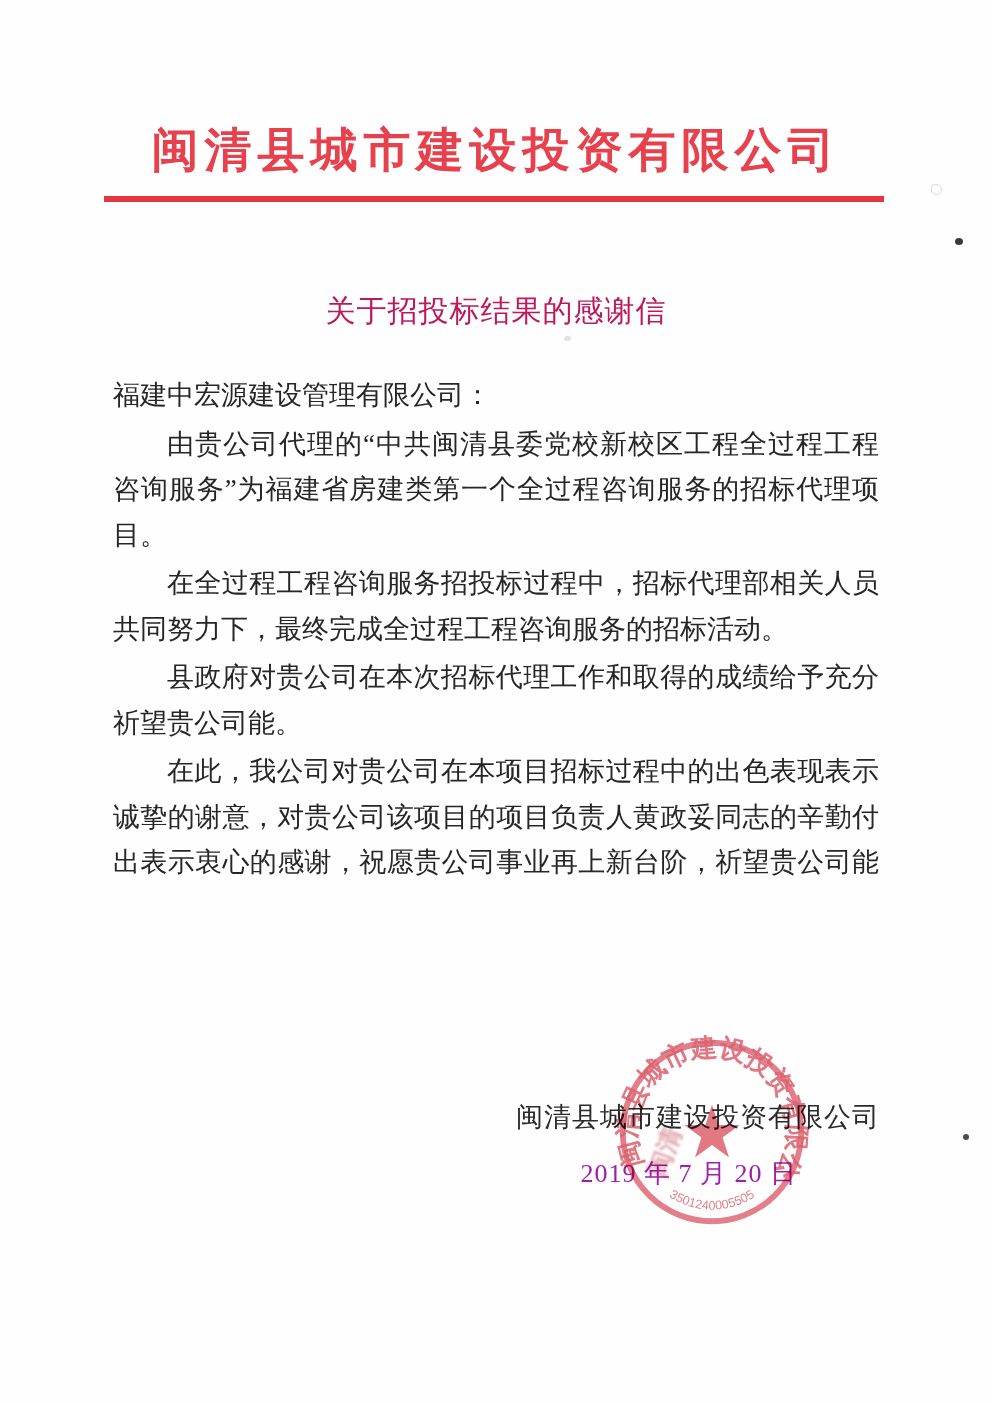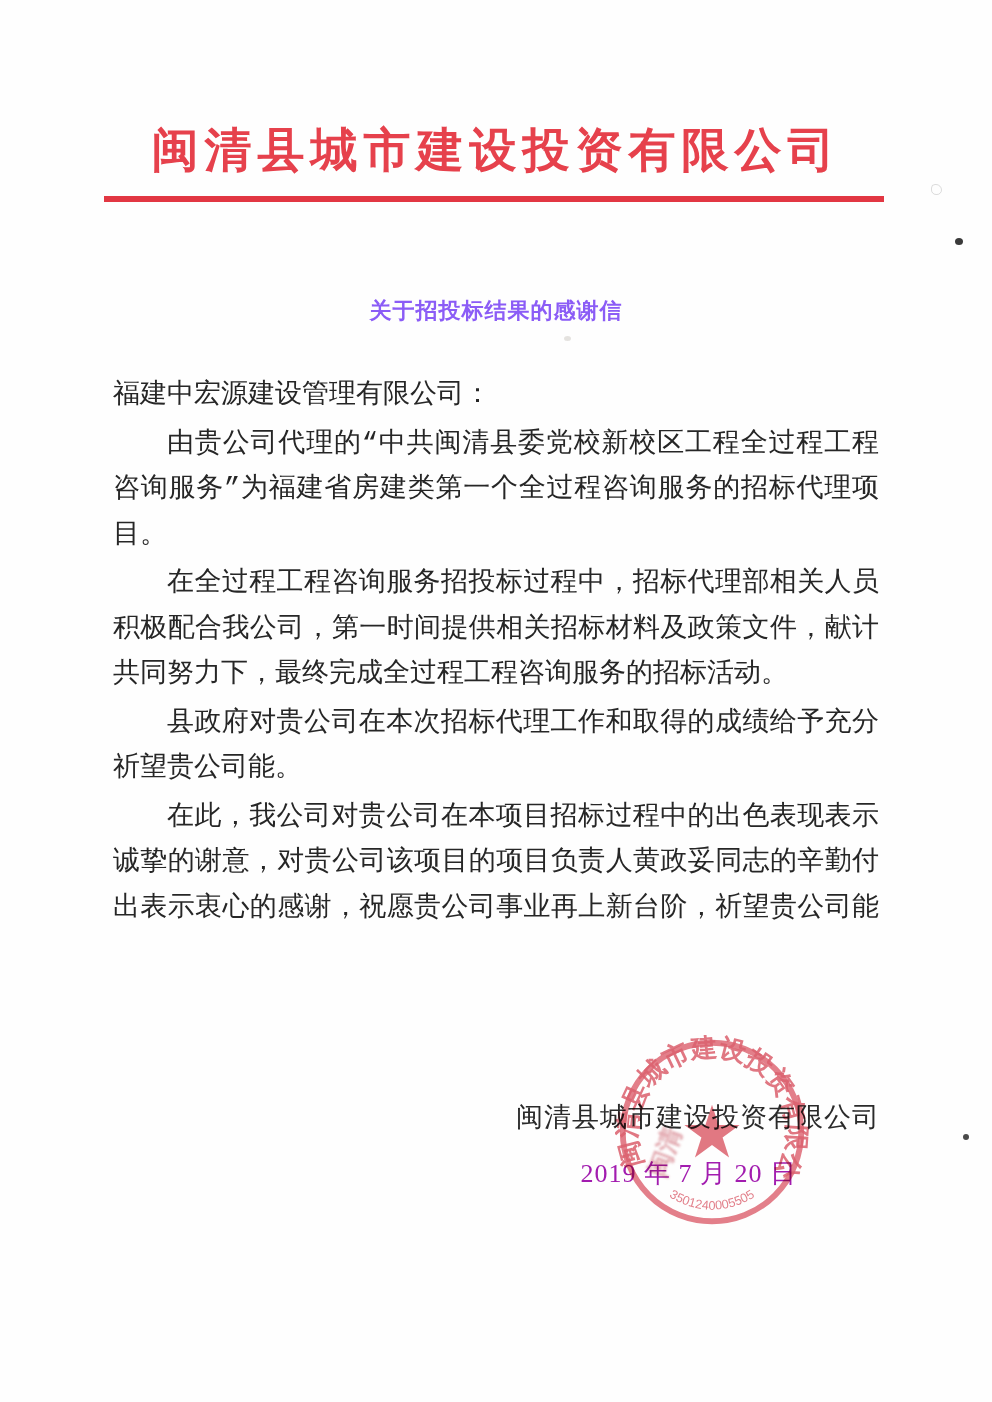--- a/index.html
+++ b/index.html
@@ -25,31 +25,30 @@
   }
   .red-rule {
     position: absolute; top: 196px; left: 104px;
     width: 780px; height: 6px;
     background: #e23743;
   }
   
   .doc-title {
     position: absolute; top: 293px; left: 0; width: 100%;
     text-align: center;
-    font-size: 22px; line-height: 36px; font-weight: bold;
-    color: #8b5cf6;
+    font-size: 30px; line-height: 36px; font-weight: normal;
+    color: #be185d;
     letter-spacing: 1px;
     font-family: "DejaVu Sans", "Liberation Sans", sans-serif;
   }
   
   .letter-body {
     position: absolute; top: 373px; left: 113px; width: 766px;
     font-size: 27px;
     color: #262626;
-    font-family: Liberation Mono, monospace;
   }
   .line { line-height: 45.5px; height: 45.5px; white-space: nowrap; }
   .line.full {
     white-space: normal;
     text-align: justify;
     text-align-last: justify;
   }
   .para-start { margin-top: 3px; }
   .indent { text-indent: 54px; }
   
@@ -93,21 +92,20 @@
   <div class="doc-title">关于招投标结果的感谢信</div>
 
   <div class="letter-body">
     <div class="line">福建中宏源建设管理有限公司：</div>
 
     <div class="line full indent para-start">由贵公司代理的“中共闽清县委党校新校区工程全过程工程</div>
     <div class="line full">咨询服务”为福建省房建类第一个全过程咨询服务的招标代理项</div>
     <div class="line">目。</div>
 
     <div class="line full indent para-start">在全过程工程咨询服务招投标过程中，招标代理部相关人员</div>
-    <div class="line full">积极配合我公司，第一时间提供相关招标材料及政策文件，献计</div>
     <div class="line">共同努力下，最终完成全过程工程咨询服务的招标活动。</div>
 
     <div class="line full indent para-start">县政府对贵公司在本次招标代理工作和取得的成绩给予充分</div>
     <div class="line">祈望贵公司能。</div>
 
     <div class="line full indent para-start">在此，我公司对贵公司在本项目招标过程中的出色表现表示</div>
     <div class="line full">诚挚的谢意，对贵公司该项目的项目负责人黄政妥同志的辛勤付</div>
     <div class="line full">出表示衷心的感谢，祝愿贵公司事业再上新台阶，祈望贵公司能</div>
   </div>
 

